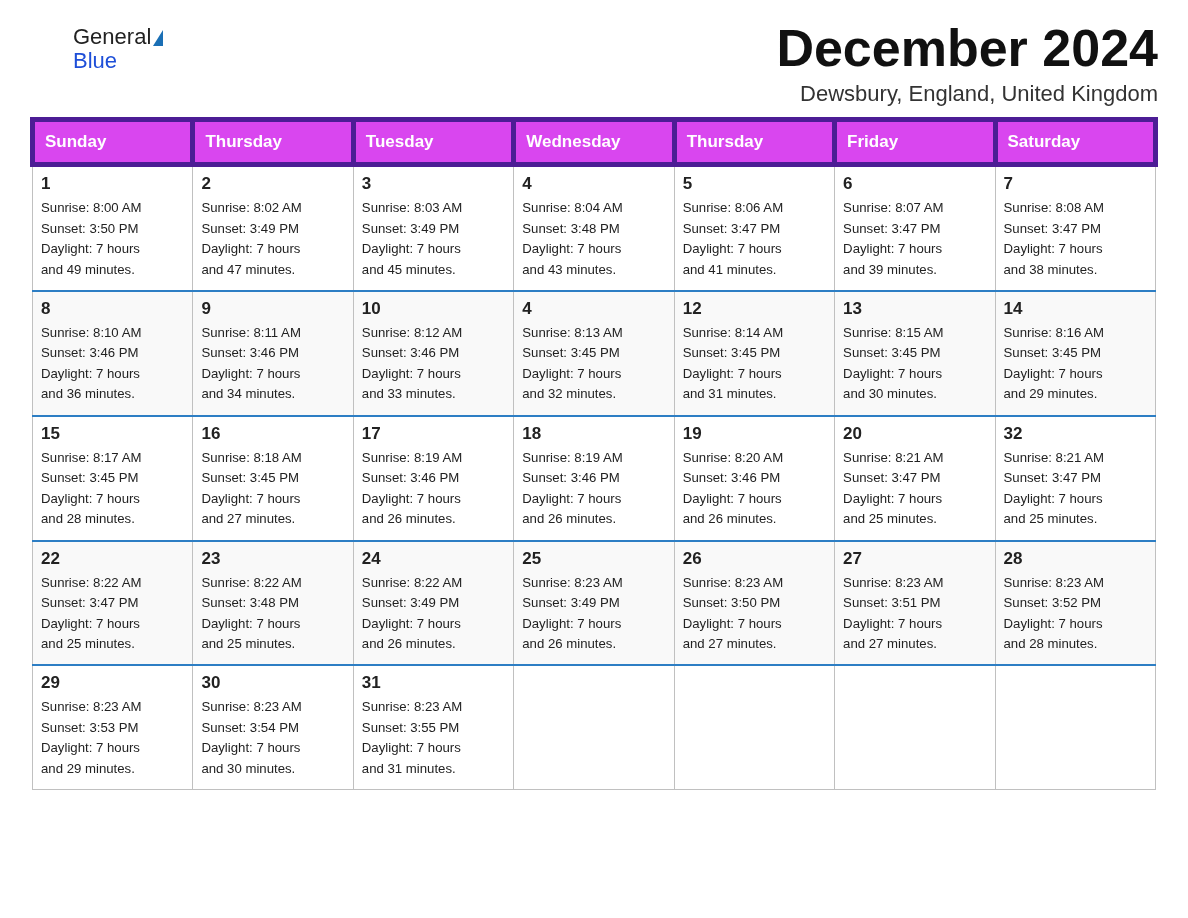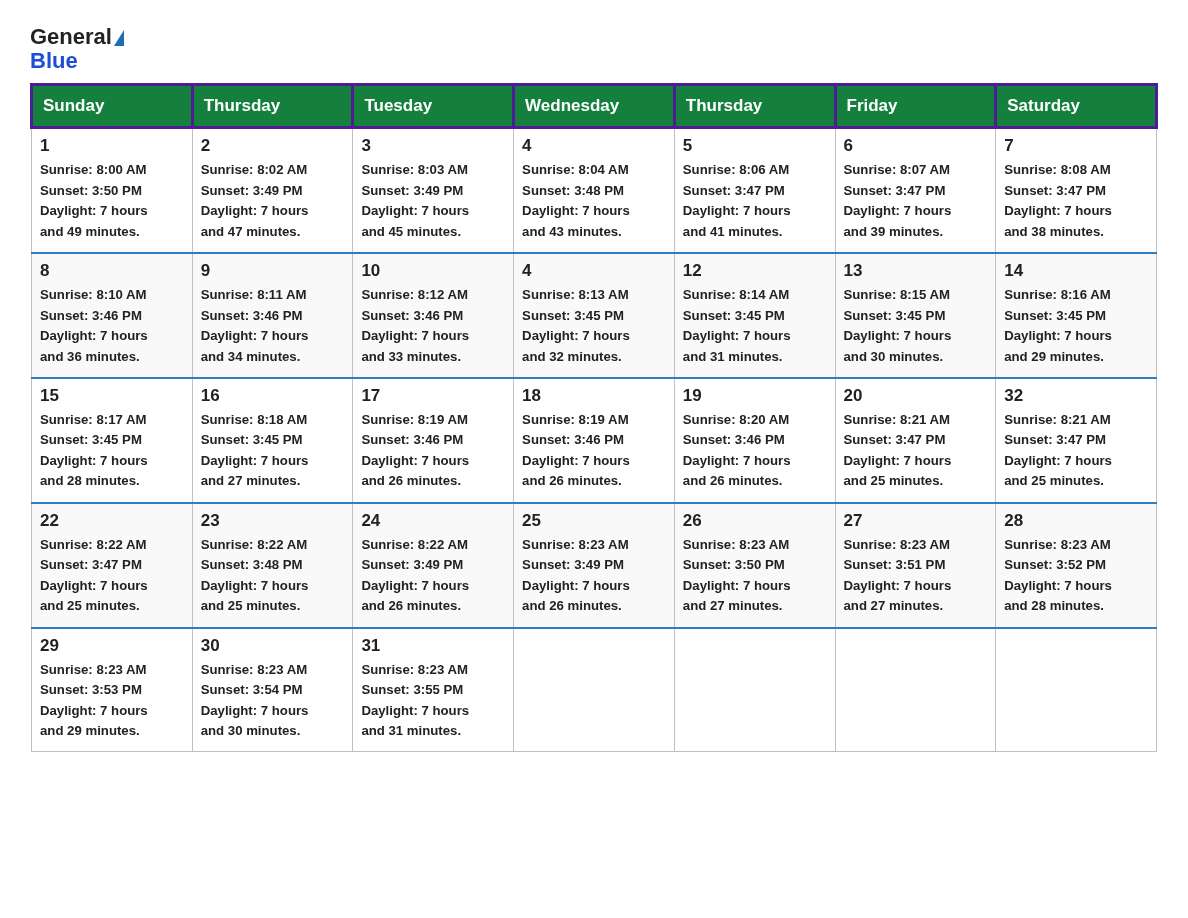--- a/index.html
+++ b/index.html
@@ -17,23 +17,24 @@
       margin-bottom: 10px;
     }
     .logo-area {
       display: flex;
       flex-direction: column;
       align-items: flex-start;
       padding-top: 5px;
     }
     .logo-text {
       font-size: 22px;
-      font-weight: bold;
+      font-weight: normal;
       color: #222;
       line-height: 1.1;
+      margin-left: 43px;
     }
     .logo-text span.blue {
       color: #1d4ed8;
     }
     .logo-triangle {
       display: inline-block;
       width: 0;
       height: 0;
       border-left: 10px solid transparent;
       border-bottom: 16px solid #1a6fb5;
@@ -53,27 +54,27 @@
       font-size: 22px;
       color: #333;
       margin-top: 4px;
     }
     table {
       width: 100%;
       border-collapse: collapse;
       margin-top: 8px;
     }
     thead tr th {
-      background-color: #15803d;
+      background-color: #d946ef;
       color: #fff;
       font-size: 17px;
       font-weight: bold;
       padding: 10px 10px;
       text-align: left;
-      border: 3px solid #4c1d95;
+      border: 5px solid #4c1d95;
     }
     tbody tr td {
       vertical-align: top;
       border: 1px solid #c0c0c0;
       padding: 7px 8px 10px 8px;
       width: 14.28%;
       min-height: 100px;
       font-size: 13.5px;
       color: #222;
       background: #fff;
@@ -84,21 +85,20 @@
     .day-number {
       font-size: 17px;
       font-weight: bold;
       display: block;
       margin-bottom: 4px;
     }
     .day-info {
       font-size: 13.2px;
       line-height: 1.55;
       color: #222;
-      font-weight: bold;
     }
     .empty-cell {
       background: #fff !important;
     }
     tbody tr td.empty-cell {
       border-color: #c0c0c0;
     }
     
     tbody tr td:first-child {
       border-left: 1px solid #c0c0c0;
@@ -108,20 +108,24 @@
     }
   </style>
 </head>
 <body>
 
 <div class="header-row">
   <div class="logo-area">
     <div class="logo-text">
       General<span class="logo-triangle"></span><br><span class="blue">Blue</span>
     </div>
+  </div>
+  <div class="title-area">
+    <div class="calendar-title">December 2024</div>
+    <div class="calendar-subtitle">Dewsbury, England, United Kingdom</div>
   </div>
 </div>
 
 <table>
   <thead>
     <tr>
     <th>Sunday</th>
         <th>Thursday</th>
         <th>Tuesday</th>
         <th>Wednesday</th>

